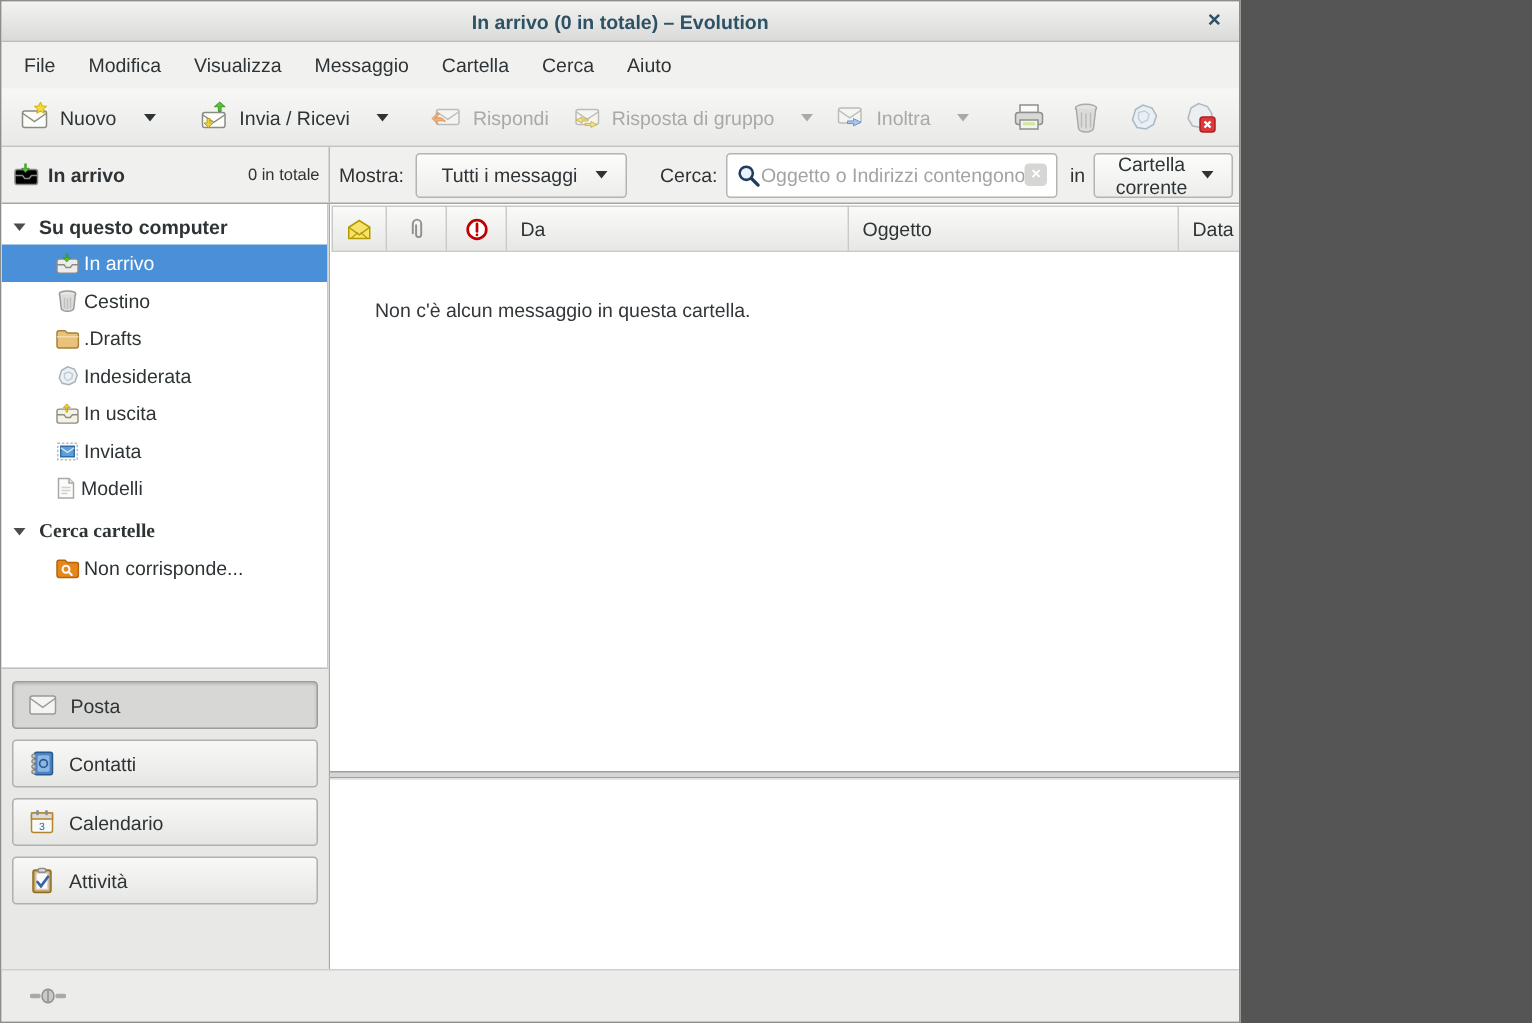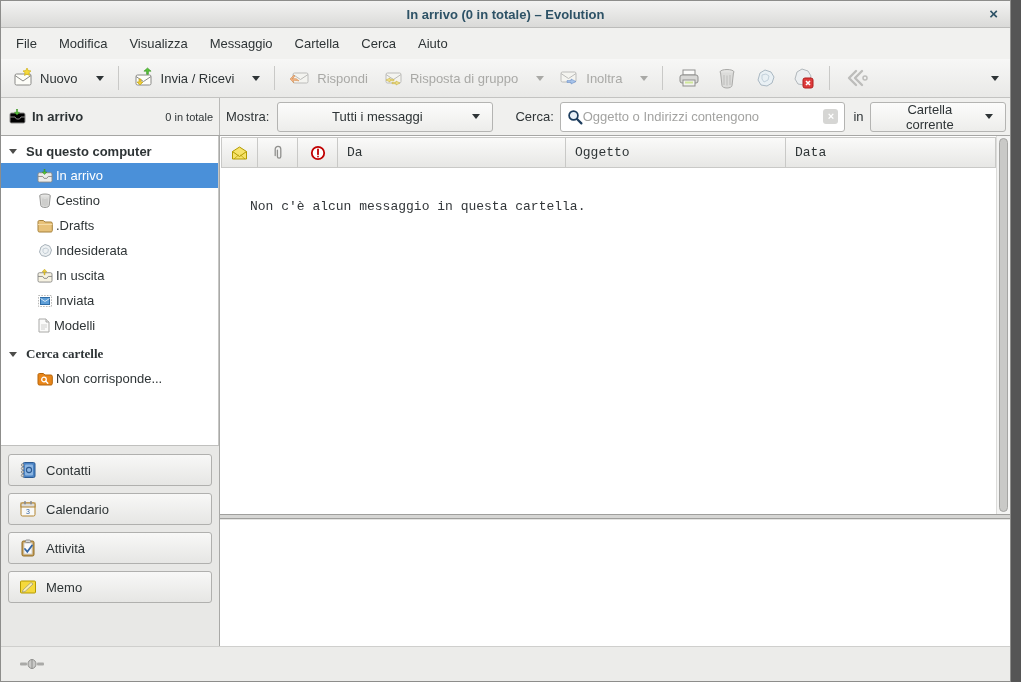--- a/index.html
+++ b/index.html
@@ -1,18 +1,18 @@
 <!DOCTYPE html>
 <html><head>
 <meta charset="utf-8">
 <style>
   * { margin:0; padding:0; box-sizing:border-box; }
   html,body { background:#555; font-family:"Liberation Sans", sans-serif; }
   .window{
-    position:relative; width:1011px; height:682px; background:#f0f0ee;
+    position:relative; width:827px; height:682px; background:#f0f0ee;
     border:1px solid #8d8d8b; overflow:hidden; font-size:13px; color:#2e3436;
     display:flex; flex-direction:column;
   }
   
   .titlebar{
     height:27px; flex:0 0 27px; background:linear-gradient(#f3f3f2,#dadad8);
     border-bottom:1px solid #bcbcba; display:flex; align-items:center; position:relative;
   }
   .title{ flex:1; text-align:center; font-weight:bold; color:#2d5266; font-size:13px; }
   .close-btn{ position:absolute; right:12px; top:4px; color:#2d5266; font-size:15px;
@@ -71,21 +71,21 @@
   .tree-row{ display:flex; align-items:center; height:25px; padding-left:36px; gap:3px; }
   .tree-row.selected{ background:#4a90d9; color:#fff; }
   .switcher{ flex:0 0 201px; background:#e8e8e6; border-top:1px solid #c0c0be; padding:8px 7px; }
   .sw-btn{
     height:32px; margin-bottom:7px; border:1px solid #b0b0ae; border-radius:3px;
     background:linear-gradient(#f8f8f7,#e6e6e4); display:flex; align-items:center; gap:9px; padding:0 10px;
   }
   .sw-btn.active{ background:#d7d7d5; box-shadow:inset 0 1px 2px rgba(0,0,0,.18); border-color:#9d9d9b; }
   
   .content{ flex:1; display:flex; flex-direction:column; min-width:0; background:#fff; }
-  .list-pane{ flex:1; display:flex; flex-direction:column; min-height:0;font-family:Liberation Mono, monospace; }
+  .list-pane{ flex:1; display:flex; flex-direction:column; min-height:0; }
   .list-body{ flex:1; display:flex; min-height:0; }
   .list-cols{ flex:1; display:flex; flex-direction:column; }
   .col-headers{ height:33px; display:flex; padding:1px 0 0 1px; background:#fff; }
   .col-h{
     background:linear-gradient(#fafaf9,#e7e7e5); border:1px solid #c9c9c7; border-left:none;
     display:flex; align-items:center; padding:0 9px; height:31px;
   }
   .col-h:first-child{ border-left:1px solid #c9c9c7; }
   .col-h.icon-col{ justify-content:center; padding:0; }
   .empty-msg{ padding:30px 0 0 30px; color:#33373a; }
@@ -357,20 +357,29 @@
                 <path d="M1 3c0-.8.5-1.5 1.3-1.5h4L8 3h6c.8 0 1.3.6 1.3 1.4v7c0 .9-.5 1.6-1.3 1.6H2.3C1.5 13 1 12.3 1 11.4z" fill="#e8861a" stroke="#b5640a"></path>
                 <circle cx="7" cy="7.5" r="2.3" fill="none" stroke="#fff" stroke-width="1.3"></circle>
                 <path d="M8.8 9.3l2 2" stroke="#fff" stroke-width="1.4" stroke-linecap="round"></path>
               </svg>
           </span>
           <span>Non corrisponde...</span>
         </div>
       </div>
 
       <div class="switcher">
+        <div class="sw-btn active">
+          <span class="icon">
+            <svg width="19" height="14" viewBox="0 0 19 14">
+                <rect x="1" y="1" width="17" height="12" rx="1.5" fill="#f4f4f2" stroke="#9a9a98"></rect>
+                <path d="M1 2.5l8.5 6 8.5-6" fill="none" stroke="#9a9a98"></path>
+              </svg>
+          </span>
+          <span>Posta</span>
+        </div>
         <div class="sw-btn">
           <span class="icon">
             <svg width="18" height="18" viewBox="0 0 18 18">
                 <rect x="4" y="1.5" width="12" height="15" rx="1.5" fill="#4a83c4" stroke="#2b5a92"></rect>
                 <rect x="6" y="3.5" width="8" height="11" rx="1" fill="#8db6e2"></rect>
                 <circle cx="3.5" cy="4" r="1.2" fill="#d9d9d7" stroke="#8f8f8d"></circle>
                 <circle cx="3.5" cy="7.5" r="1.2" fill="#d9d9d7" stroke="#8f8f8d"></circle>
                 <circle cx="3.5" cy="11" r="1.2" fill="#d9d9d7" stroke="#8f8f8d"></circle>
                 <circle cx="3.5" cy="14.5" r="1.2" fill="#d9d9d7" stroke="#8f8f8d"></circle>
                 <circle cx="10" cy="9" r="2.6" fill="none" stroke="#2b5a92" stroke-width="1.1"></circle>
@@ -393,29 +402,20 @@
         <div class="sw-btn">
           <span class="icon">
             <svg width="18" height="18" viewBox="0 0 18 18">
                 <rect x="3" y="2" width="12" height="15" rx="1.5" fill="#c89e52" stroke="#8f6c28"></rect>
                 <rect x="5" y="4" width="8" height="11" fill="#fbfbfa" stroke="#cfcfcd"></rect>
                 <rect x="6.5" y="1" width="5" height="2.5" rx="1" fill="#dcdcda" stroke="#8f8f8d"></rect>
                 <path d="M6 10l2.3 2.8L13 6.5" fill="none" stroke="#3465a4" stroke-width="1.8" stroke-linecap="round"></path>
               </svg>
           </span>
           <span>Attività</span>
-        </div>
-        <div class="sw-btn">
-          <span class="icon">
-            <svg width="18" height="16" viewBox="0 0 18 16">
-                <rect x="1.5" y="2" width="15" height="12" rx="1" fill="#f5d93c" stroke="#b59a00"></rect>
-                <path d="M4 11L12 3.5l2 1.5-8 7.5-2.6.6z" fill="#fdf2b0" stroke="#8f8f8d" stroke-width=".7"></path>
-              </svg>
-          </span>
-          <span>Memo</span>
         </div>
       </div>
     </div>
 
     <div class="content">
       <div class="list-pane">
         <div class="list-body">
           <div class="list-cols">
             <div class="col-headers">
               <div class="col-h icon-col" style="width:37px;">

